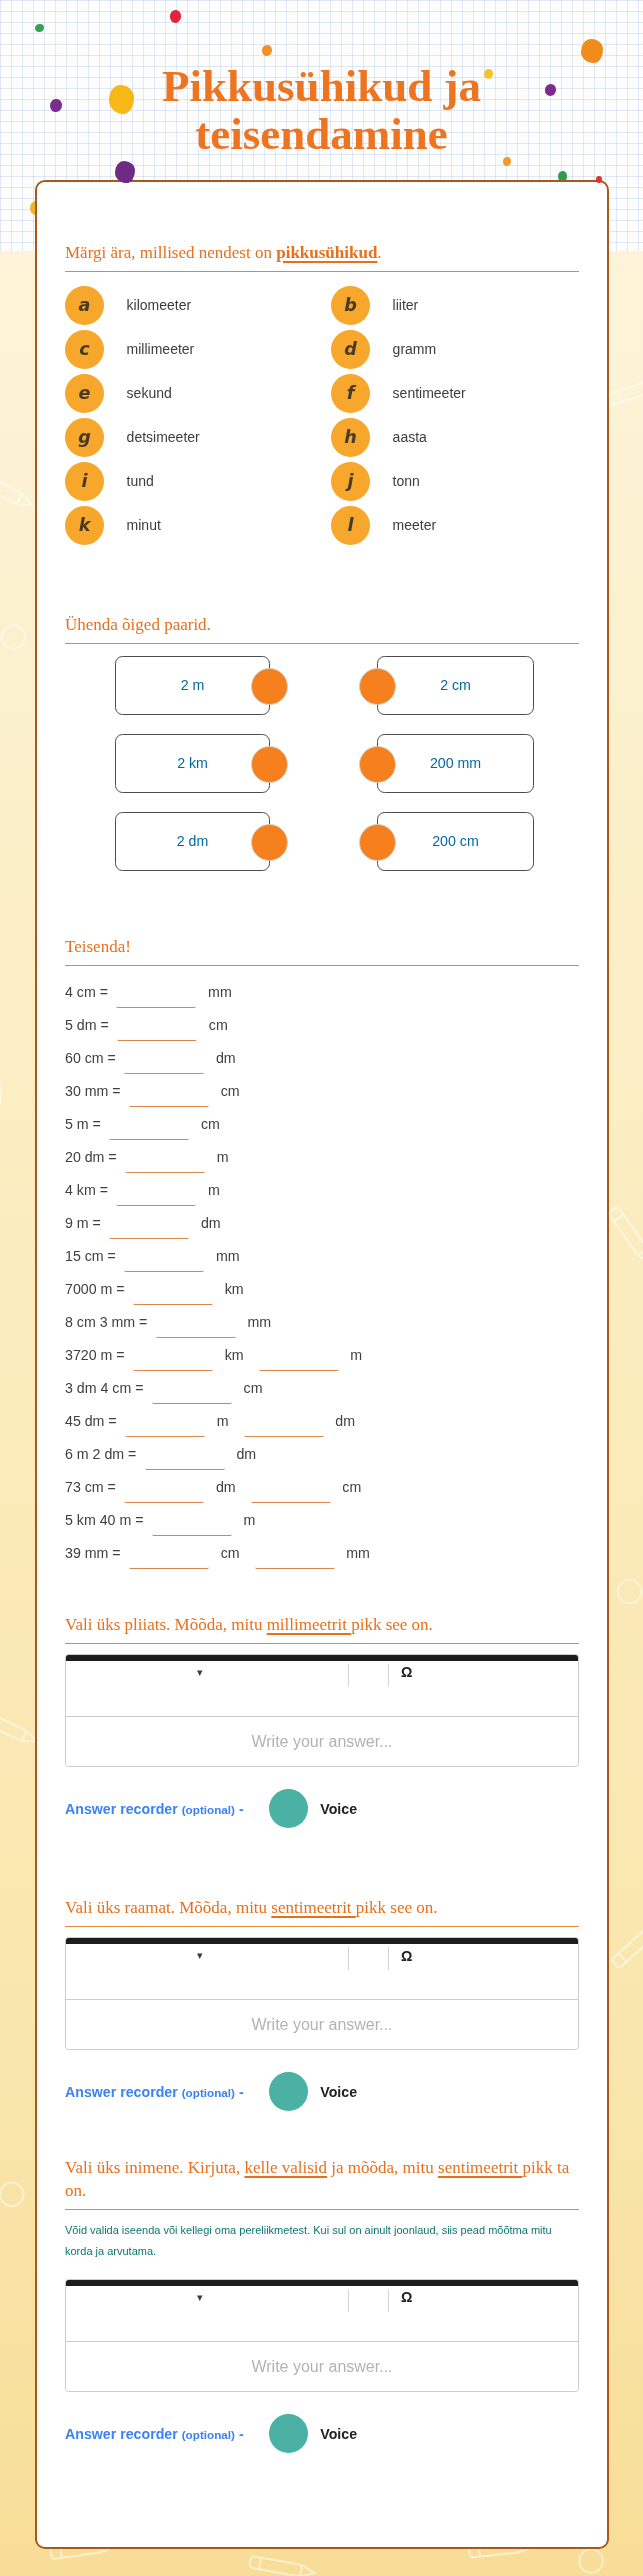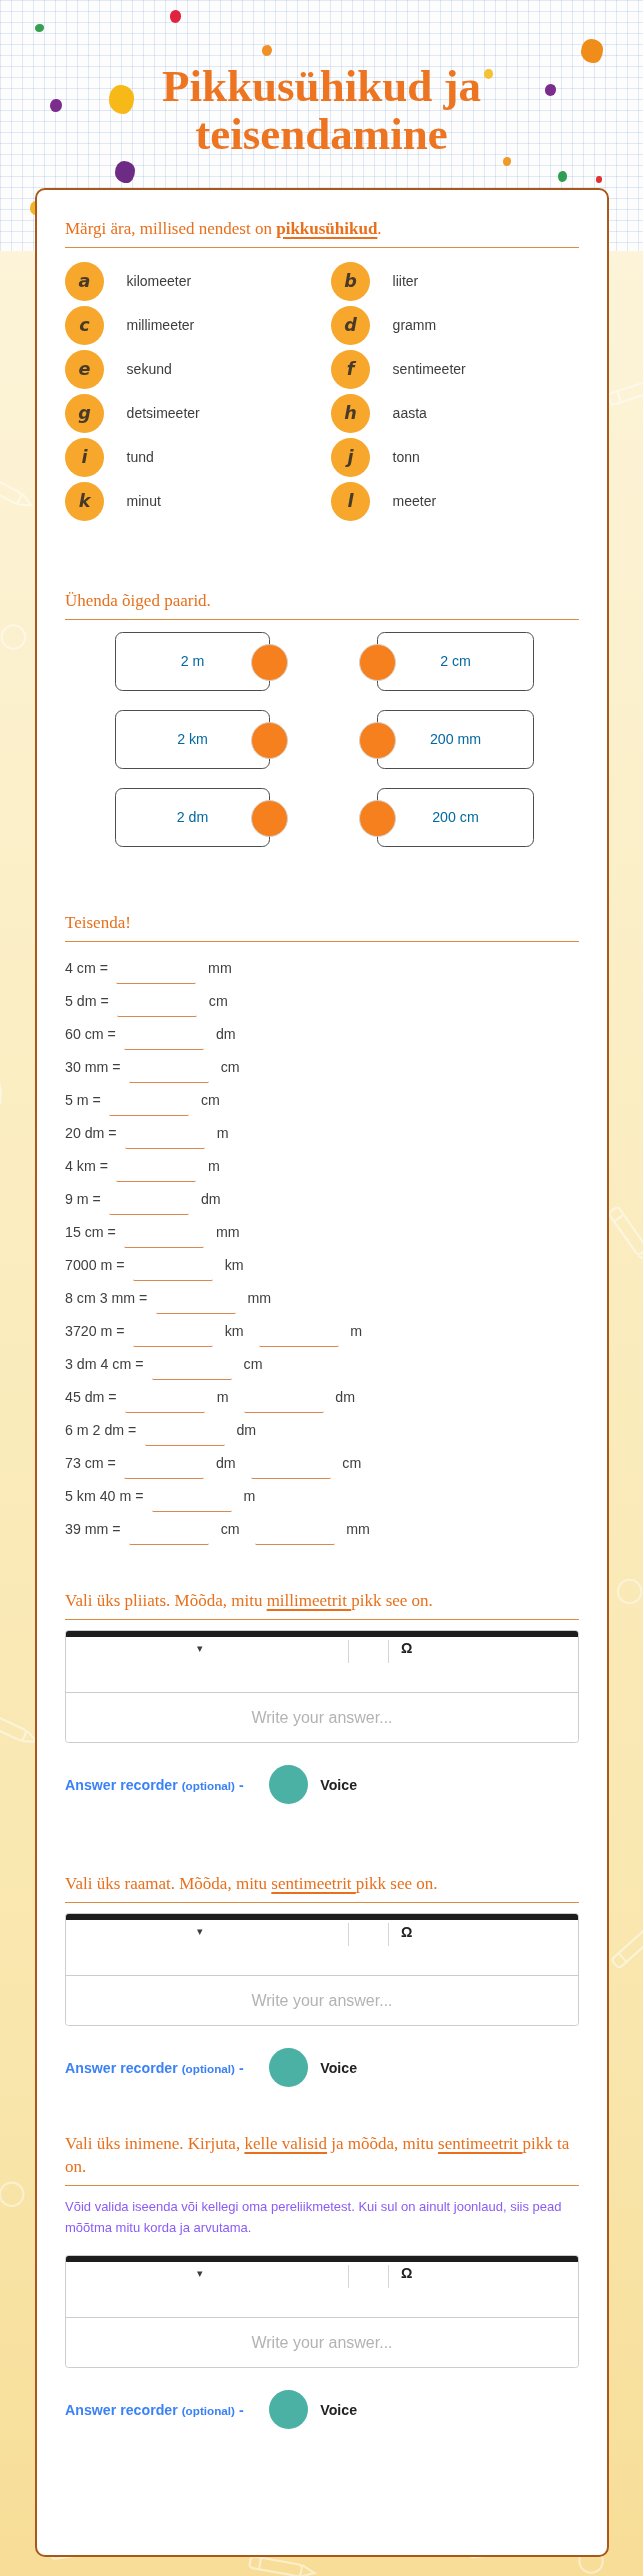--- a/index.html
+++ b/index.html
@@ -23,23 +23,23 @@
     text-align:center; font-family:"Liberation Serif", serif;
     font-weight:700; font-size:45px; line-height:48px; color:#ed7420;
   }
   
   .cf{ position:absolute; border-radius:50% 46% 52% 48%; z-index:3; }
   .cf.splat{ border-radius:46% 54% 42% 58%/52% 44% 56% 48%; }
   
   .doodles{ position:absolute; top:0; left:0; z-index:1; }
   
   .card{
-    position:absolute; top:188px; left:35px; width:574px; height:2369px; z-index:4;
+    position:absolute; top:180px; left:35px; width:574px; height:2369px; z-index:4;
     background:#ffffff; border:2.5px solid #a9571b; border-radius:10px;
-    padding:28px 28px 0 28px;
+    padding:60px 28px 0 28px;
   }
   .sec-title{
     font-family:"Liberation Serif", serif; font-weight:400;
     font-size:17px; line-height:22.6px; color:#e8701c;
   }
   .sec-title .u{ text-decoration:underline; text-decoration-thickness:1.7px; text-underline-offset:3.4px; }
   #sec-mark .u{ font-weight:700; }
   .rule{ margin-top:6.7px; border-top:0.8px solid #dd8c3f; width:100%; }
   
   .options{ margin-top:13.4px; display:grid; grid-template-columns:266px auto; row-gap:5px; }
@@ -95,21 +95,21 @@
   
   .recorder{ margin-top:22px; height:39px; display:flex; align-items:center; }
   .rec-label{ font-size:14.2px; font-weight:700; color:#3b82f6; }
   .rec-label .opt-small{ font-size:11.7px; }
   .voice-btn{
     width:39px; height:39px; border-radius:50%; background:#4bb1a5;
     margin-left:25px; cursor:pointer;
   }
   .voice-text{ margin-left:12.6px; font-size:14.2px; font-weight:700; color:#222; }
   
-  .note{ margin-top:10px; font-size:13px; line-height:21px; color:#8b5cf6; }
+  .note{ margin-top:10px; font-size:11px; line-height:21px; color:#0f766e; }
   
   #sec-match  { margin-top:69px; }
   #sec-convert{ margin-top:65px; }
   #sec-q1     { margin-top:44px; }
   #sec-q2     { margin-top:69px; }
   #sec-q3     { margin-top:46px; }
   #sec-q3 .editor{ margin-top:17px; }
 </style>
 </head>
 <body>

